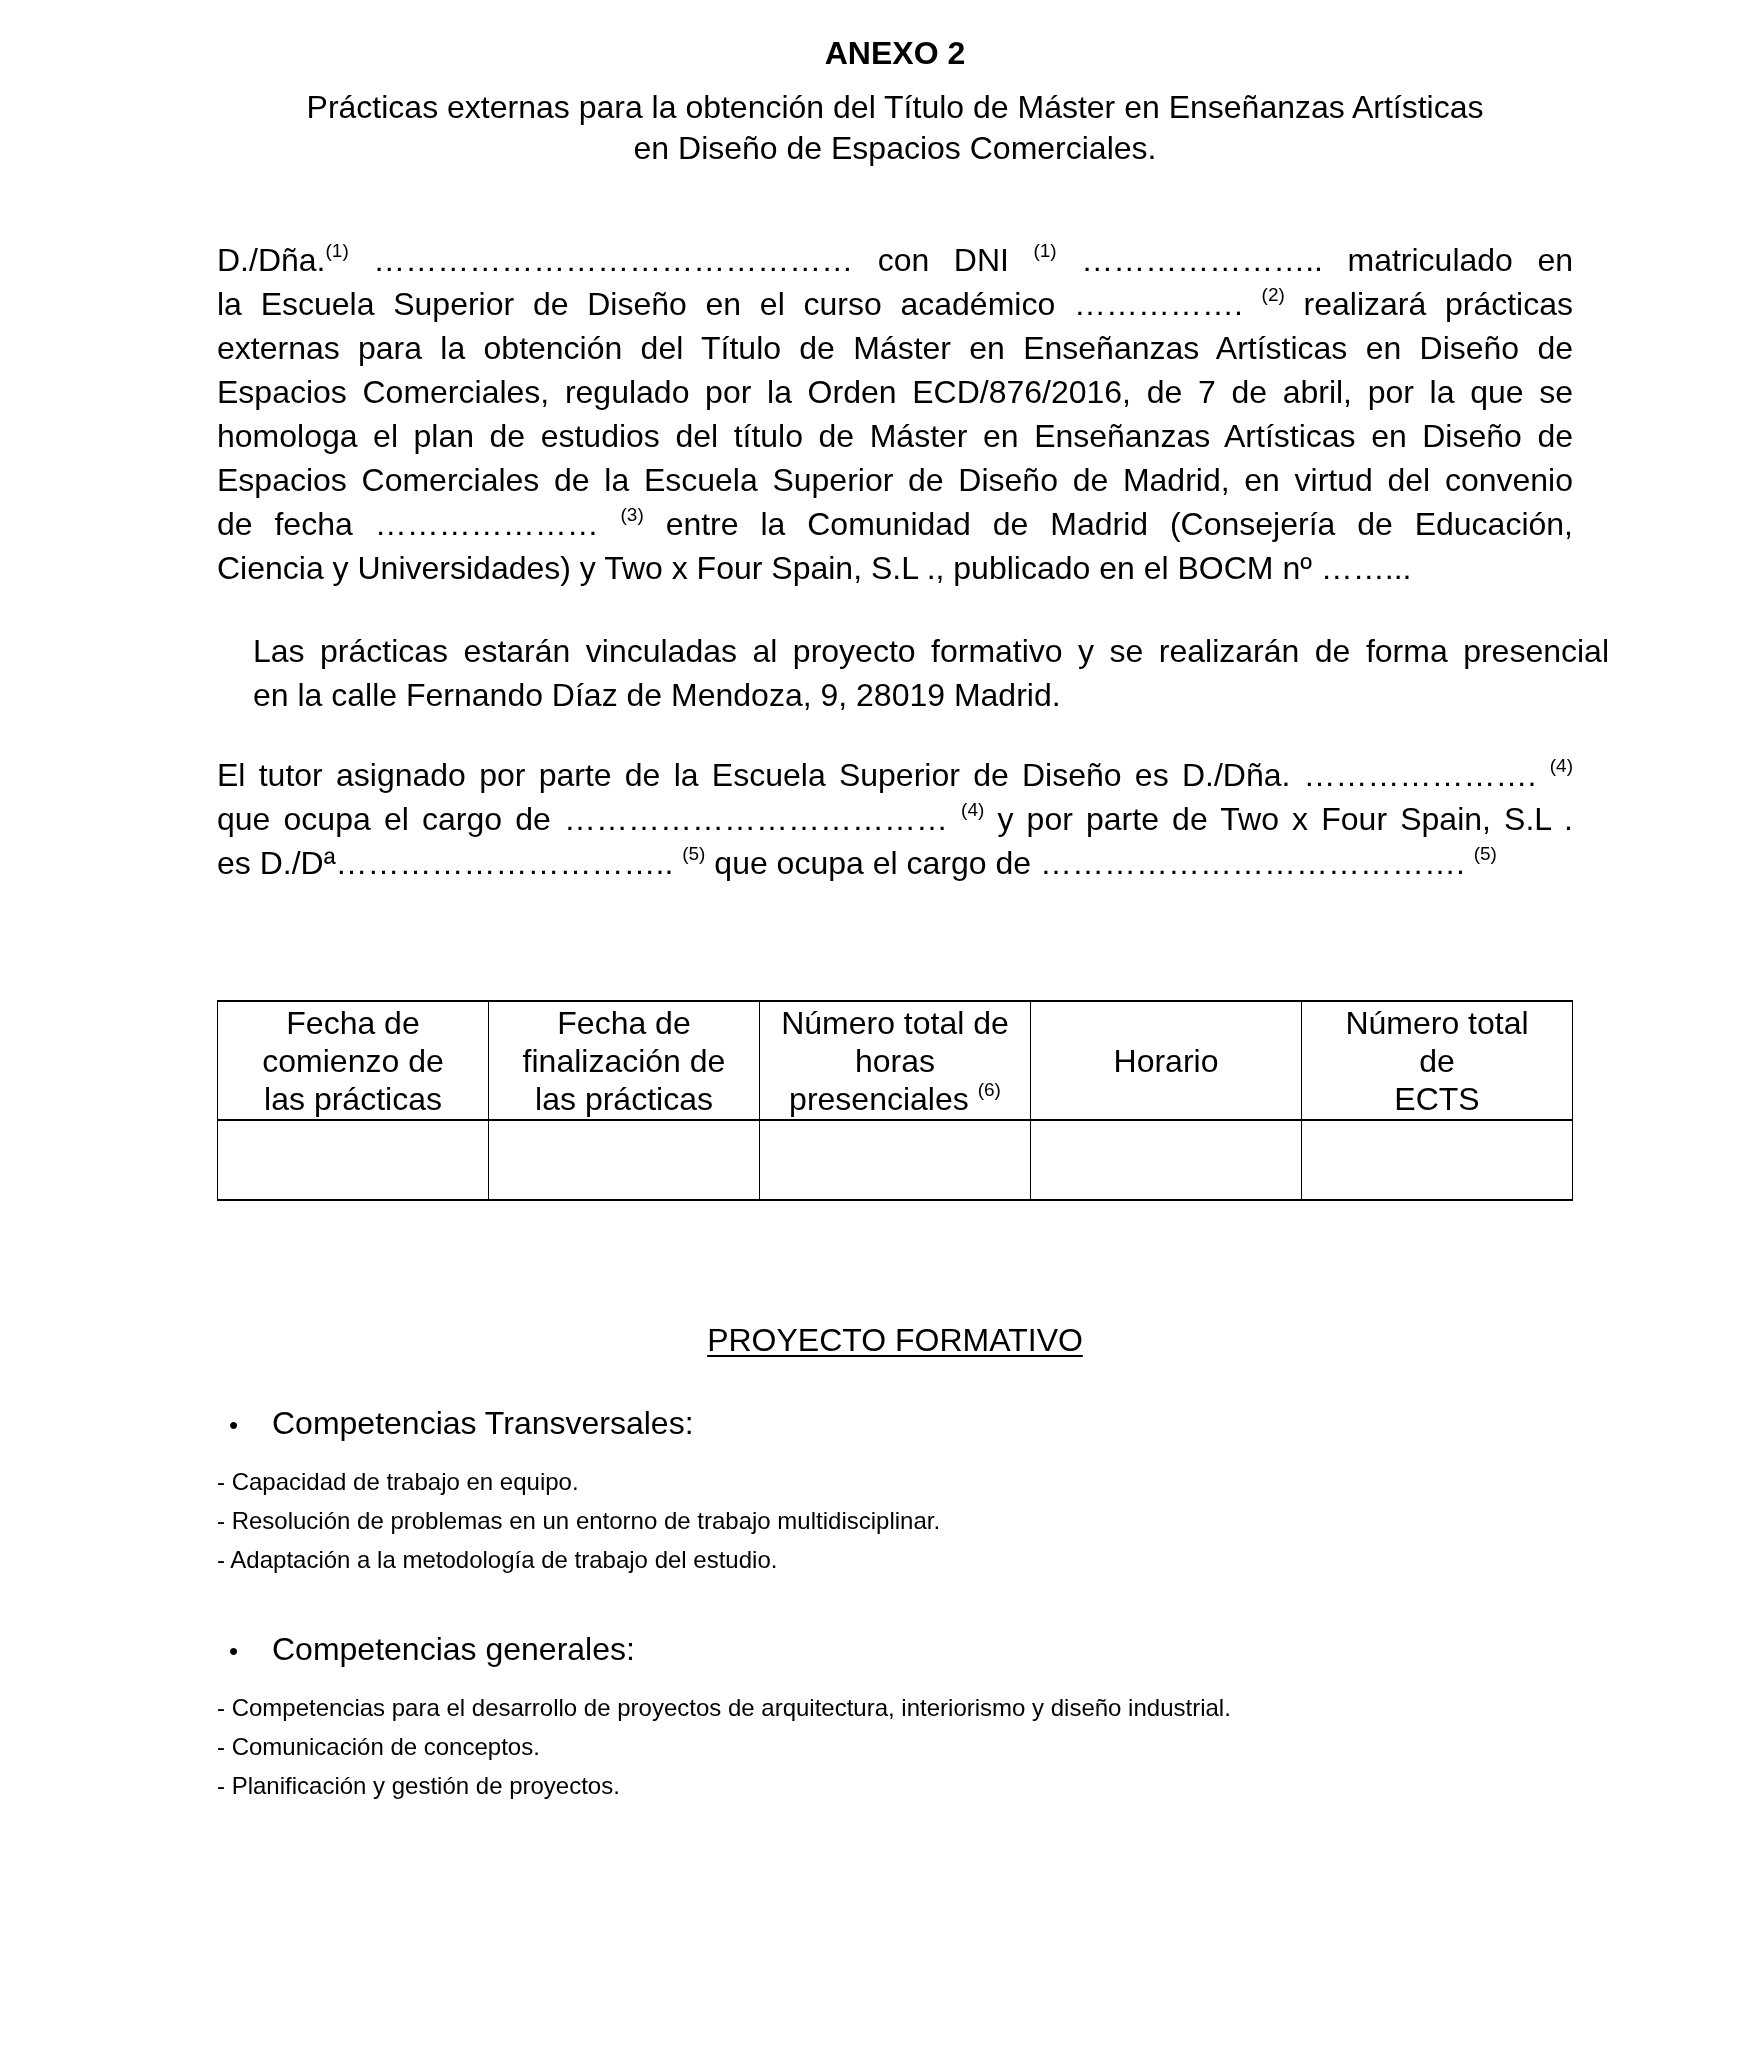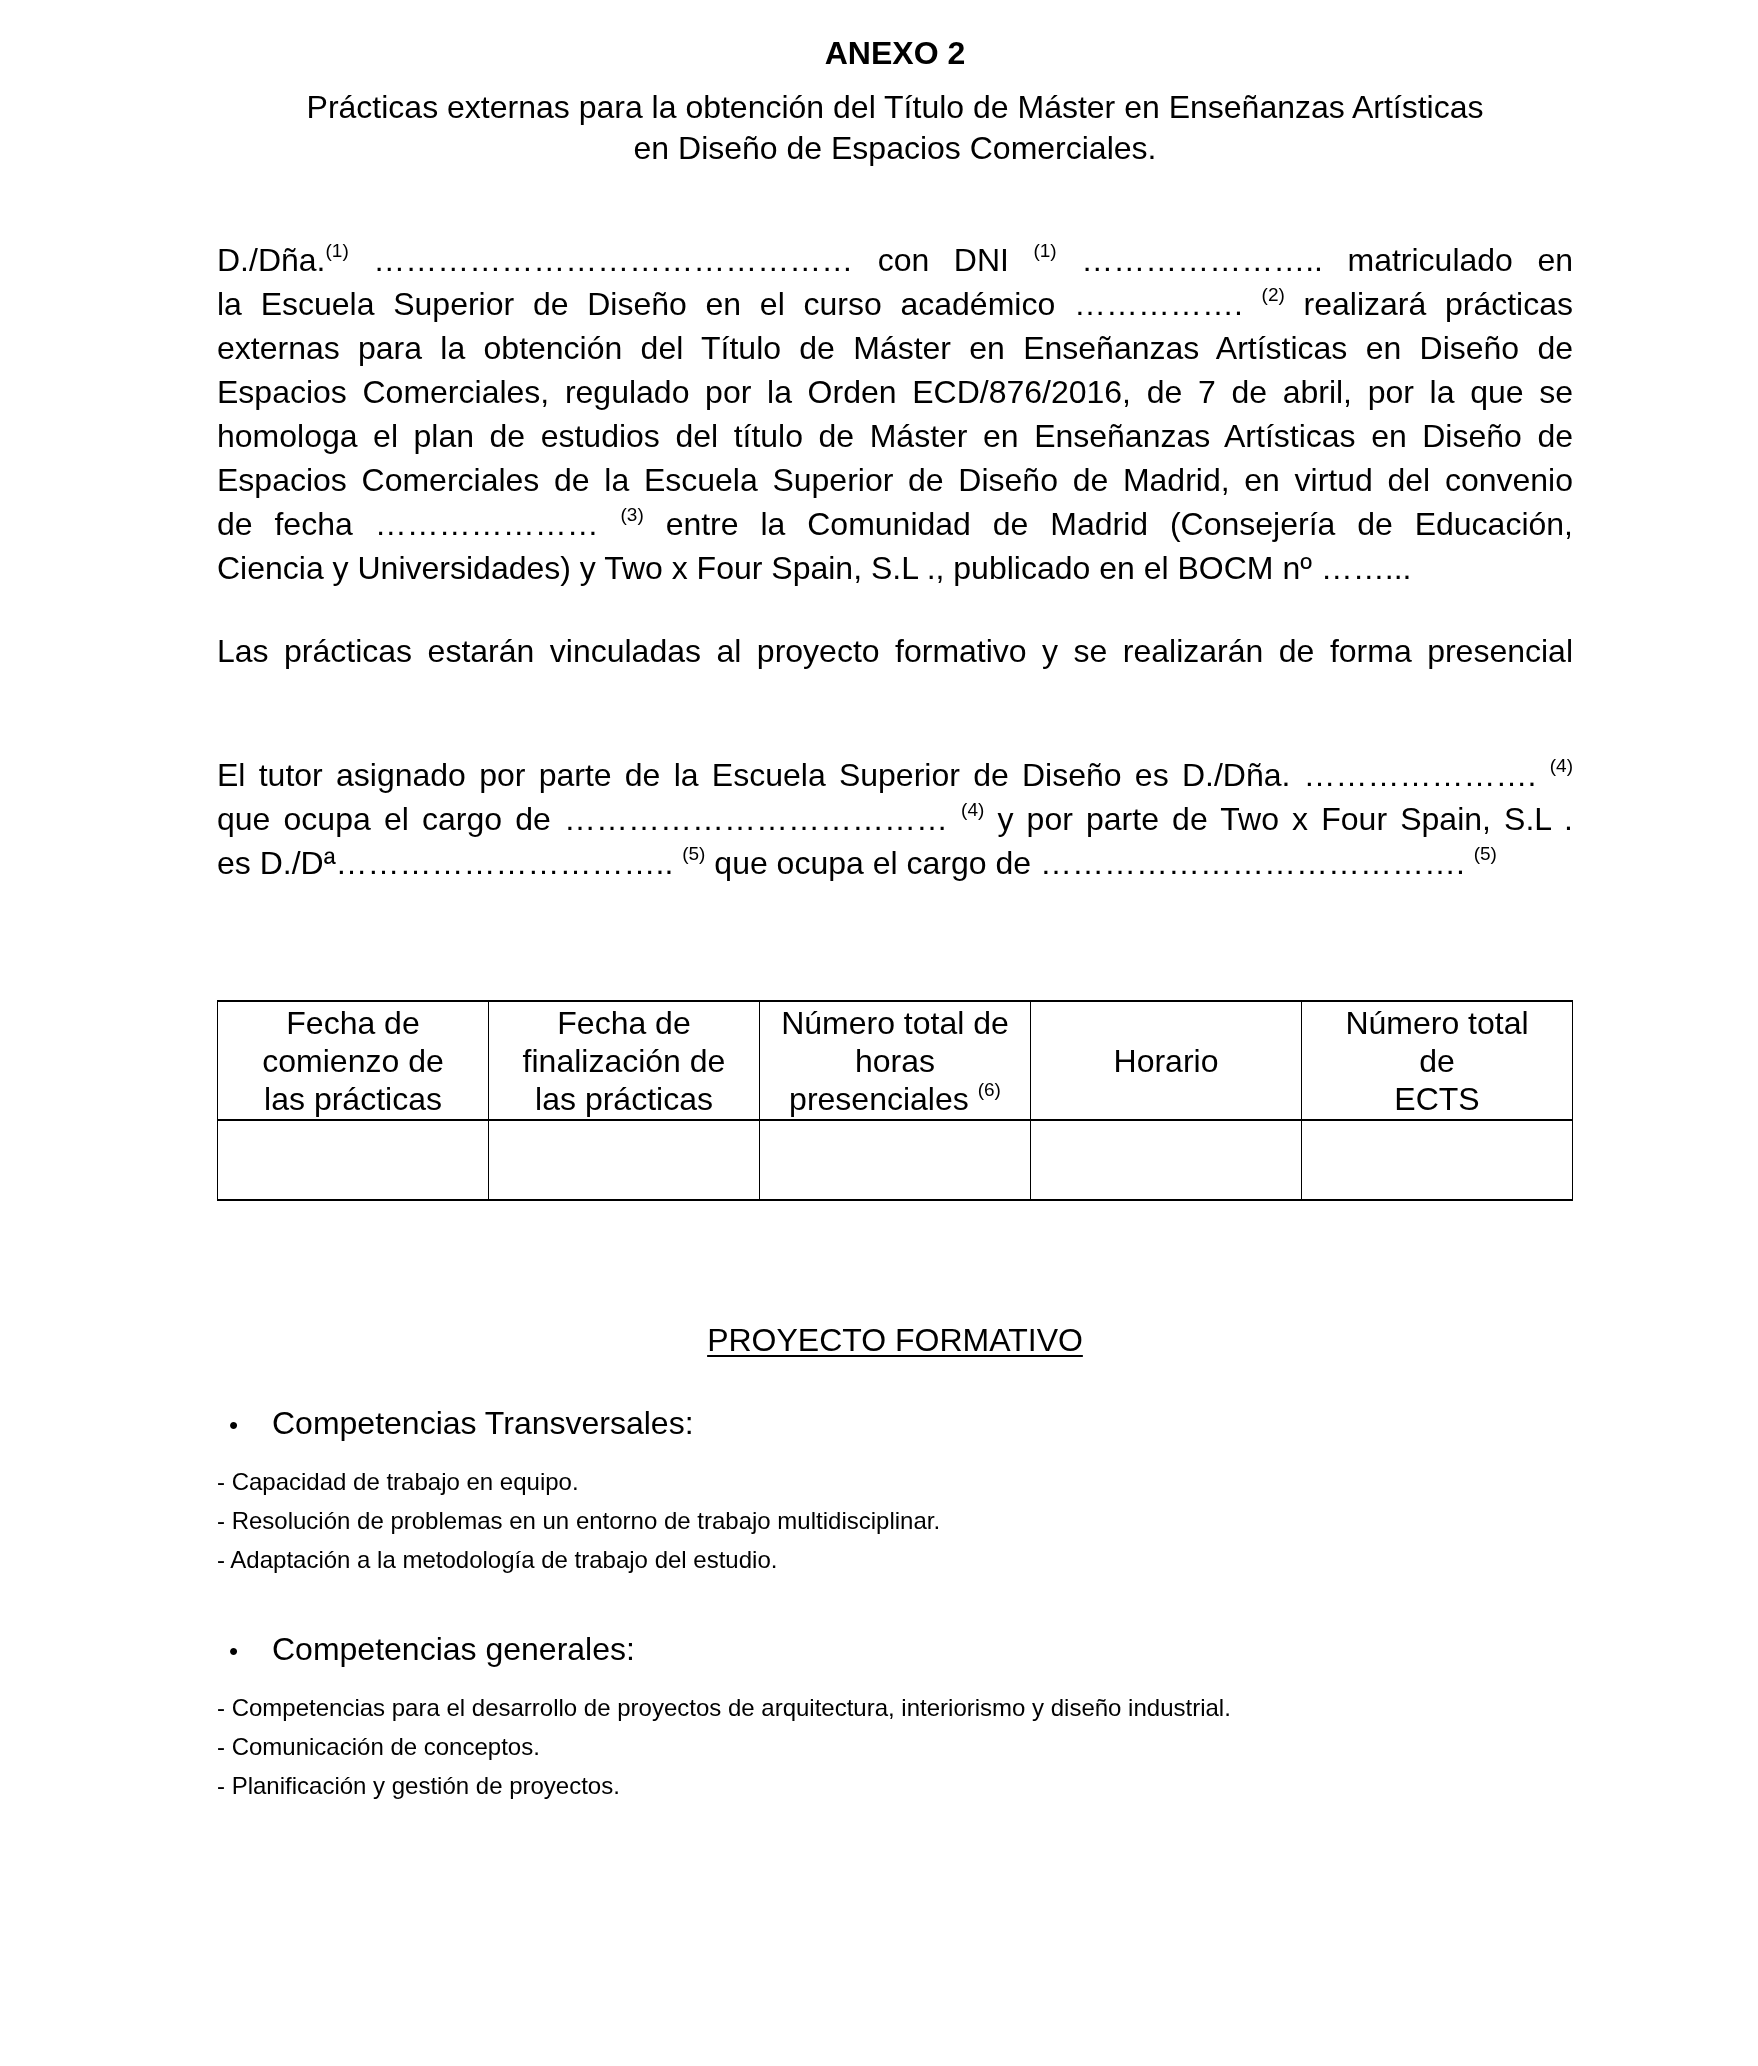--- a/index.html
+++ b/index.html
@@ -41,21 +41,21 @@
       left: 0; width: 100%;
       font-size: 32px;
       line-height: 44px;
       text-align: justify;
       text-align-last: left;
     }
     .para .ln { display: block; text-align: justify; text-align-last: justify; }
     .para .ln.last { text-align-last: left; }
     sup { font-size: 19px; line-height: 0; vertical-align: 14.5px; }
     #p1 { top: 238px; }
-    #p2 { top: 629px; }
+    #p2 { top: 629px; margin-left: 36px; }
     #p3 { top: 753px; }
 
     table.practicas {
       position: absolute;
       top: 1000px;
       left: 0;
       width: 1356px;
       border-collapse: collapse;
       table-layout: fixed;
     }
@@ -127,20 +127,21 @@
       <span class="ln"><span>externas para la obtención del Título de Máster en Enseñanzas Artísticas en Diseño de</span></span>
       <span class="ln"><span>Espacios Comerciales, regulado por la Orden ECD/876/2016, de 7 de abril, por la que se</span></span>
       <span class="ln"><span>homologa el plan de estudios del título de Máster en Enseñanzas Artísticas en Diseño de</span></span>
       <span class="ln"><span>Espacios Comerciales de la Escuela Superior de Diseño de Madrid, en virtud del convenio</span></span>
       <span class="ln"><span>de fecha ………………… </span><sup>(3)</sup><span> entre la Comunidad de Madrid (Consejería de Educación,</span></span>
       <span class="ln last"><span>Ciencia y Universidades) y Two x Four Spain, S.L ., publicado en el BOCM nº ……...</span></span>
     </div>
 
   <div class="para" id="p2">
     <span class="ln">Las prácticas estarán vinculadas al proyecto formativo y se realizarán de forma presencial</span>
+    <span class="ln last">en la calle Fernando Díaz de Mendoza, 9, 28019 Madrid.</span>
   </div>
 
   <div class="para" id="p3">
     <span class="ln"><span>El tutor asignado por parte de la Escuela Superior de Diseño es D./Dña. ………………….</span> <sup>(4)</sup></span>
     <span class="ln"><span>que ocupa el cargo de ……………………………… </span><sup>(4)</sup><span> y por parte de Two x Four Spain, S.L .</span></span>
     <span class="ln last"><span>es D./Dª………………………….. </span><sup>(5)</sup><span> que ocupa el cargo de …………………………………. </span><sup>(5)</sup></span>
   </div>
 
   <table class="practicas">
     <tbody>

